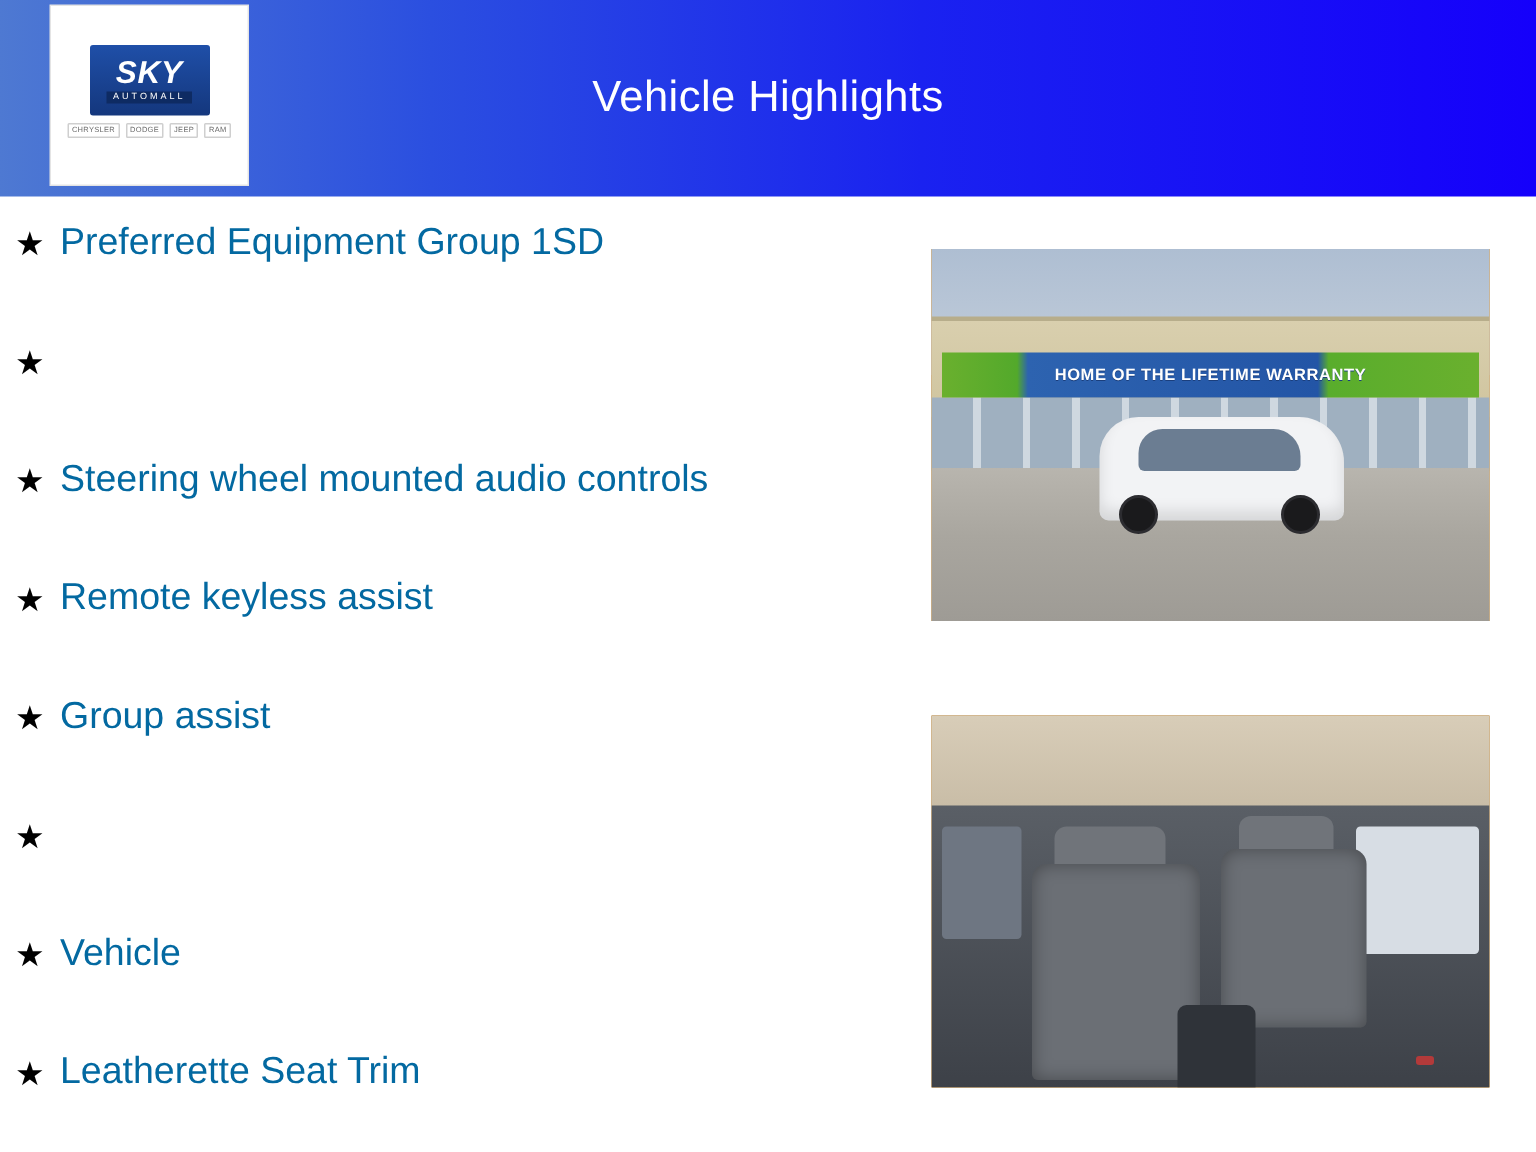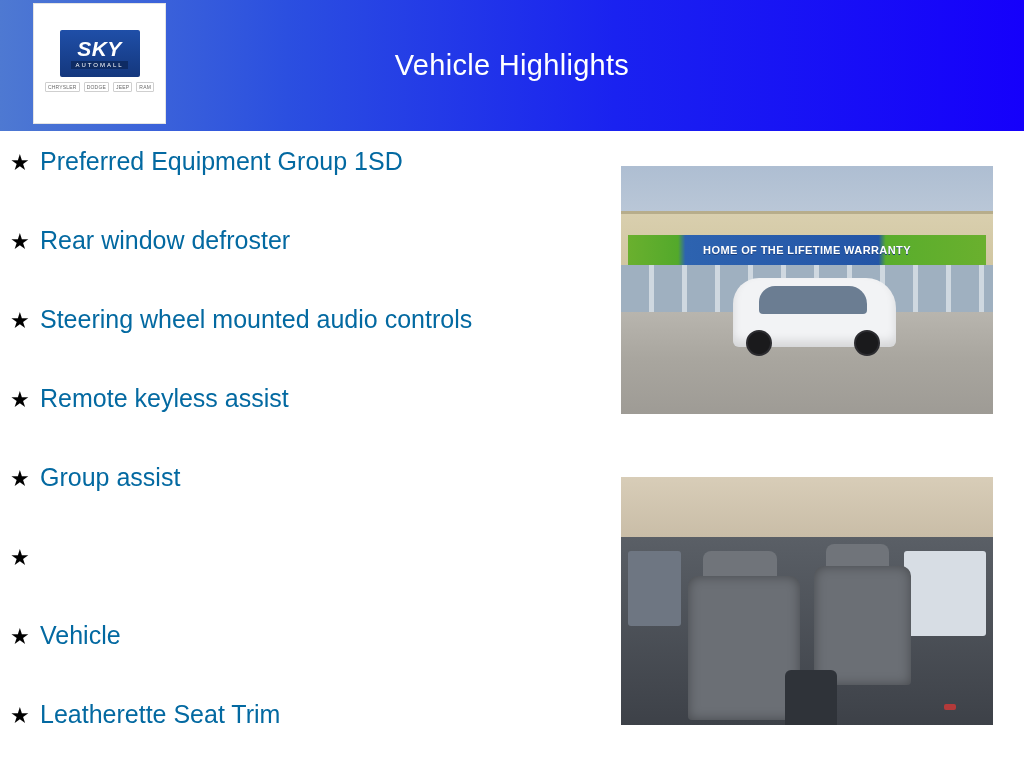--- a/index.html
+++ b/index.html
@@ -310,21 +310,20 @@
     </div>
   </div>
 
   <div class="bullets">
     <div class="bullet-row">
       <span class="bullet-star">★</span>
       <span class="bullet-text">Preferred Equipment Group 1SD</span>
     </div>
     <div class="bullet-row">
       <span class="bullet-star">★</span>
-      <span class="bullet-text">Rear window defroster</span>
     </div>
     <div class="bullet-row">
       <span class="bullet-star">★</span>
       <span class="bullet-text">Steering wheel mounted audio controls</span>
     </div>
     <div class="bullet-row">
       <span class="bullet-star">★</span>
       <span class="bullet-text">Remote keyless assist</span>
     </div>
     <div class="bullet-row">

